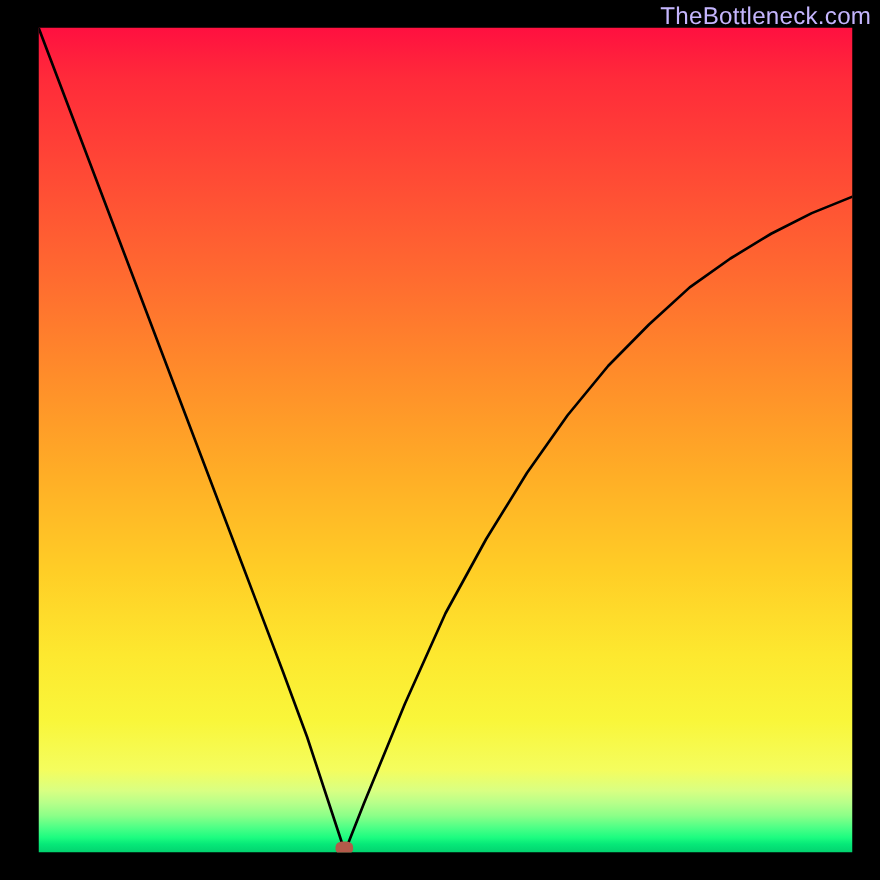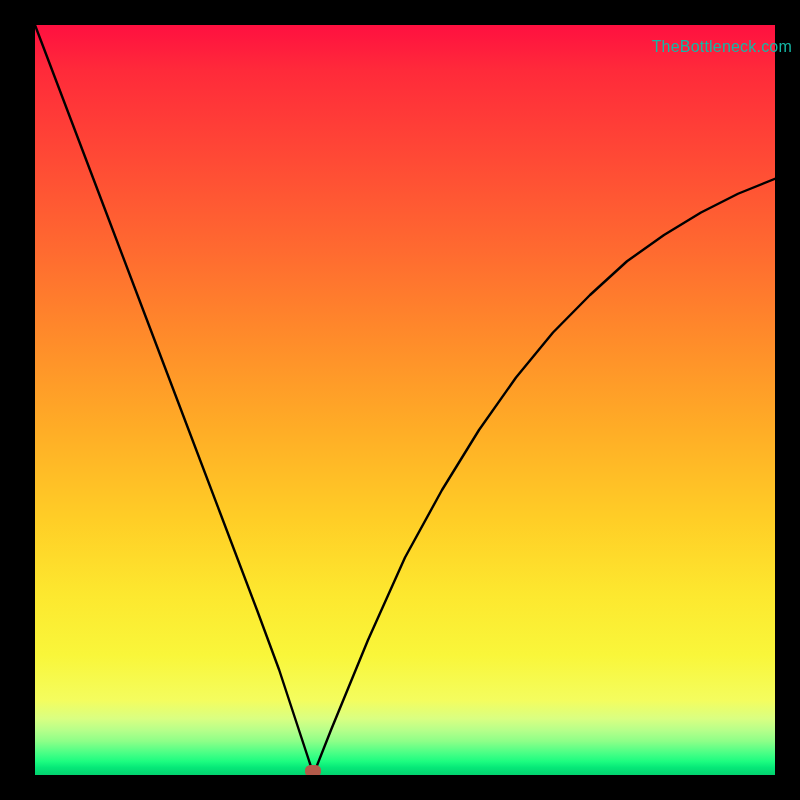--- a/index.html
+++ b/index.html
@@ -14,27 +14,26 @@
   .frame {
     position: relative;
     width: 800px;
     height: 800px;
     background: #000;
   }
   .watermark {
     position: absolute;
     top: 2px;
     right: 8px;
-    color: #14b8a6;
-    font-size: 16px;
+    color: #c4b5fd;
+    font-size: 22px;
     font-weight: 500;
     letter-spacing: 0.2px;
     z-index: 5;
     user-select: none;
-    margin-top: 36px;
   }
   .plot {
     position: absolute;
     left: 35px;
     top: 25px;
     width: 740px;
     height: 750px;
     overflow: hidden;
   }
   .gradient {

